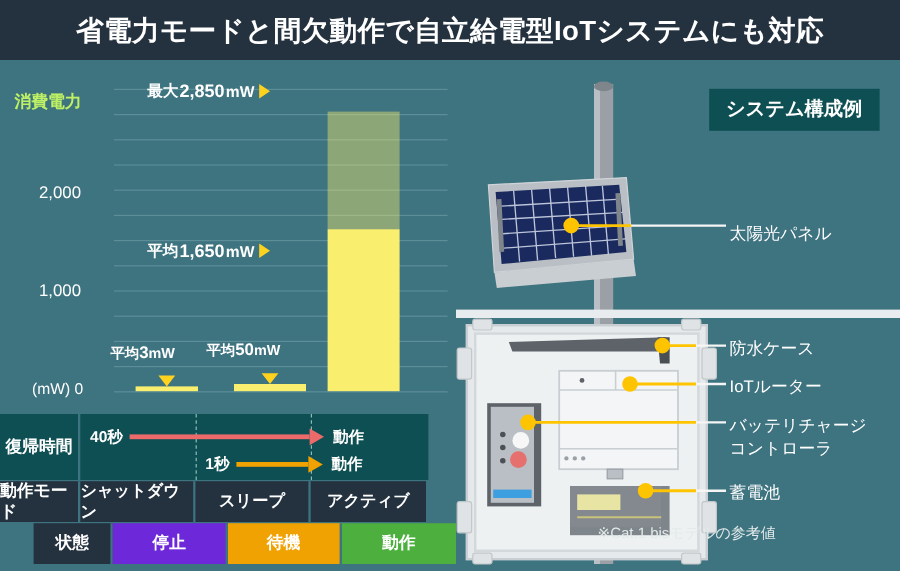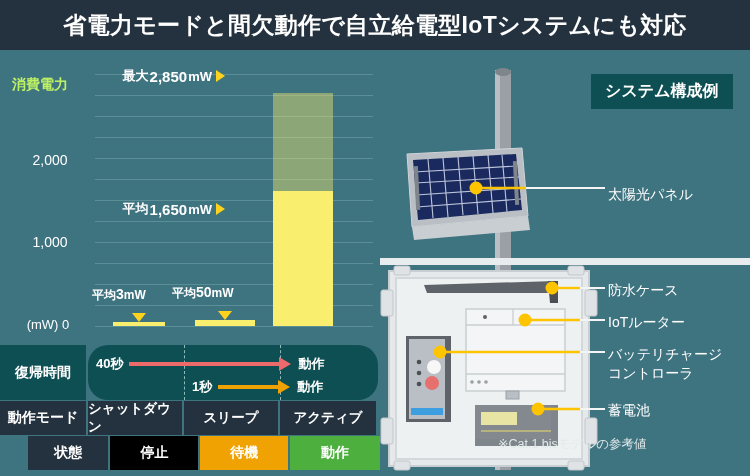--- a/index.html
+++ b/index.html
@@ -93,35 +93,35 @@
   .trow{ position:absolute; left:0; width:380px; display:flex; }
   #row-recovery{ top:0; height:55px; }
   #row-mode    { top:56px; height:34px; }
   #row-state   { top:91px; height:34px;padding-left:28px; }
 
   .cell{
     display:flex; align-items:center; justify-content:center;
     color:#ffffff; font-weight:bold; font-size:14px;
     border-right:2px solid #3e7380;
   }
-  .c-label{ width:88px; }
+  .c-label{ width:67px; }
   .c-data { width:96px; }
   .c-data-last{ width:96px; border-right:none; }
 
   #row-recovery .cell{ background:#0d4f52; }
   #row-mode .cell{ background:#24323f; font-size:13.5px; }
   #row-mode .c-label{ font-size:14px; }
   #row-state .c-label{ background:#24323f; }
-  #row-state .c-stop  { background:#000000; }
+  #row-state .c-stop  { background:#6d28d9; }
   #row-state .c-idle  { background:#f0a202; }
   #row-state .c-run   { background:#4caf3e; }
 
   
   #recovery-body{
-    position:relative; width:290px; height:55px; background:#0d4f52;border-radius:20px;
+    position:relative; width:290px; height:55px; background:#0d4f52;
   }
   .vdash{
     position:absolute; top:0; width:0; height:55px;
     border-left:1px dashed #8fb9ba;
   }
   #vdash-1{ left:96px; }
   #vdash-2{ left:192px; }
   .arrow-line{ position:absolute; display:flex; align-items:center; }
   .aline{ height:4px; }
   .ahead{ width:0;height:0;border-top:7px solid transparent;border-bottom:7px solid transparent; }

